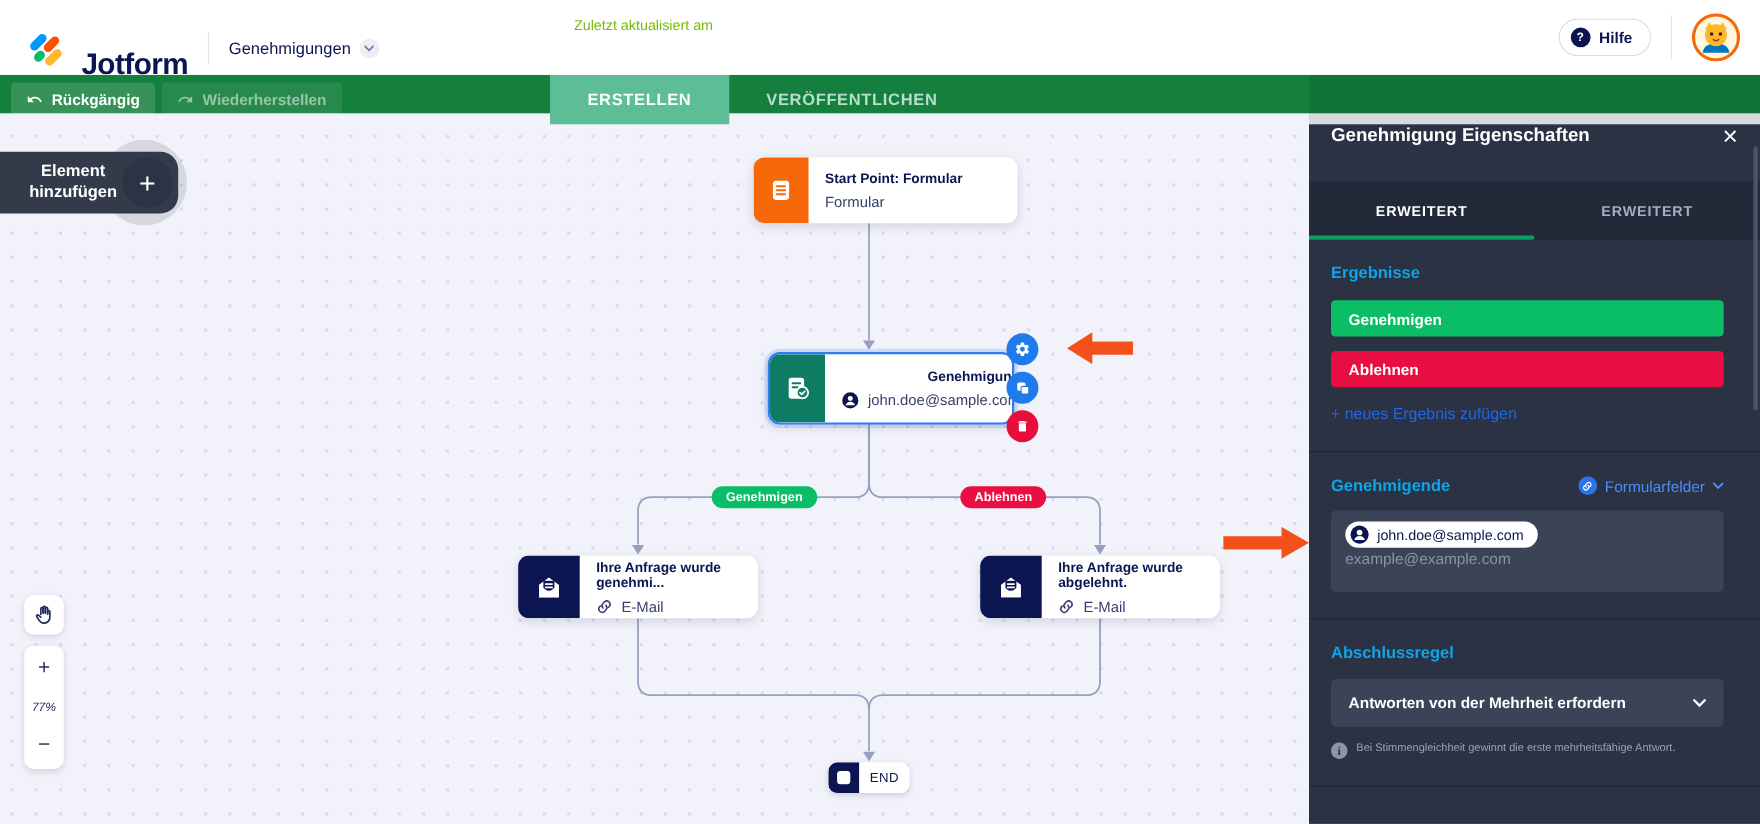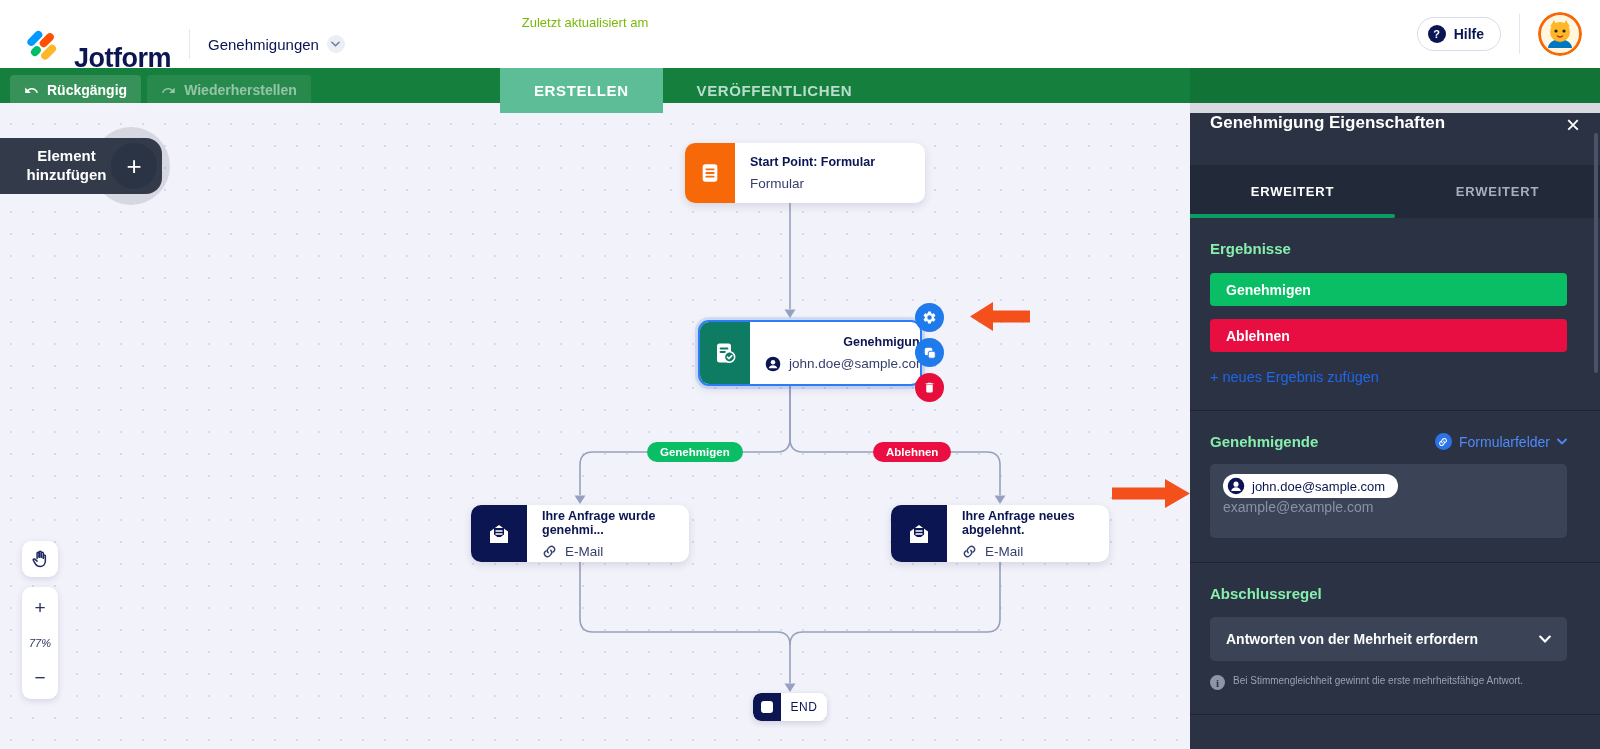--- a/index.html
+++ b/index.html
@@ -85,21 +85,21 @@
   
   .panel { position:absolute; top:113px; right:0; width:410px; height:636px; background:#2b3244; z-index:20; }
   .panel-header { height:52px; display:flex; align-items:flex-start; justify-content:space-between; padding:0 20px; }
   .panel-title { font-size:17px; font-weight:bold; color:#fff; }
   .panel-close { background:none; border:none; color:#fff; font-size:24px; line-height:1; cursor:pointer; font-family:inherit; }
   .panel-tabs { height:53px; background:#222938; display:flex; position:relative; }
   .panel-tab { flex:1; display:flex; align-items:center; justify-content:center; font-size:13px; font-weight:bold; letter-spacing:.8px; color:#a6aec0; cursor:pointer; position:relative; }
   .panel-tab.active { color:#fff; }
   .panel-tab.active::after { content:""; position:absolute; left:0; right:0; bottom:0; height:4px; background:#0a9e62; border-radius:0 2px 2px 0; }
   .panel-section { padding:22px 33px 24px 20px; border-bottom:1px solid #1d2331; }
-  .sec-heading { font-size:15px; font-weight:bold; color:#86efac; }
+  .sec-heading { font-size:15px; font-weight:bold; color:#0ea5e9; }
   .outcome-btn { width:100%; height:33px; border:none; border-radius:4px; color:#fff; font-size:14px; font-weight:bold; text-align:left; padding:0 16px; cursor:pointer; display:block; font-family:inherit; }
   .outcome-green { background:#0abe65; margin-top:16px; }
   .outcome-red { background:#e90e41; margin-top:13px; }
   .add-outcome { display:inline-block; margin-top:17px; color:#2066e8; font-size:14.5px; cursor:pointer; text-decoration:none; }
   .sec-head-row { display:flex; align-items:center; justify-content:space-between; }
   .formfields-link { display:flex; align-items:center; gap:7px; cursor:pointer; }
   .formfields-icon { width:17px; height:17px; border-radius:50%; background:#2d73e8; display:flex; align-items:center; justify-content:center; }
   .formfields-label { color:#4e8af9; font-size:14px; }
   .approver-input { margin-top:14px; background:#3b4456; border-radius:5px; padding:10px 13px 14px; min-height:74px; cursor:text; }
   .email-chip { display:inline-flex; align-items:center; gap:7px; background:#fff; border-radius:13px; padding:3px 13px 3px 4px; cursor:pointer; }
@@ -308,21 +308,21 @@
           <path d="M3 9.5 12 3l9 6.5V21H3z" fill="#fff"></path>
           <rect x="7" y="6" width="10" height="9" fill="#0a1551"></rect>
           <g stroke="#fff" stroke-width="1.5" stroke-linecap="round">
             <line x1="9" y1="9" x2="15" y2="9"></line>
             <line x1="9" y1="12" x2="15" y2="12"></line>
           </g>
           <path d="M3 9.5 12 16.5 21 9.5 V21 H3z" fill="#fff"></path>
         </svg>
     </div>
     <div class="node-body">
-      <div class="node-title">Ihre Anfrage neues abgelehnt.</div>
+      <div class="node-title">Ihre Anfrage wurde abgelehnt.</div>
       <div class="node-sub">
         <svg width="15" height="15" viewBox="0 0 24 24">
             <g fill="none" stroke="#353f6b" stroke-width="2.2" stroke-linecap="round">
               <path d="M10 14a5 5 0 0 1 0-7l2.2-2.2a5 5 0 0 1 7 7L17.5 13"></path>
               <path d="M14 10a5 5 0 0 1 0 7l-2.2 2.2a5 5 0 0 1-7-7L6.5 11"></path>
             </g>
           </svg>
         <span>E-Mail</span>
       </div>
     </div>

